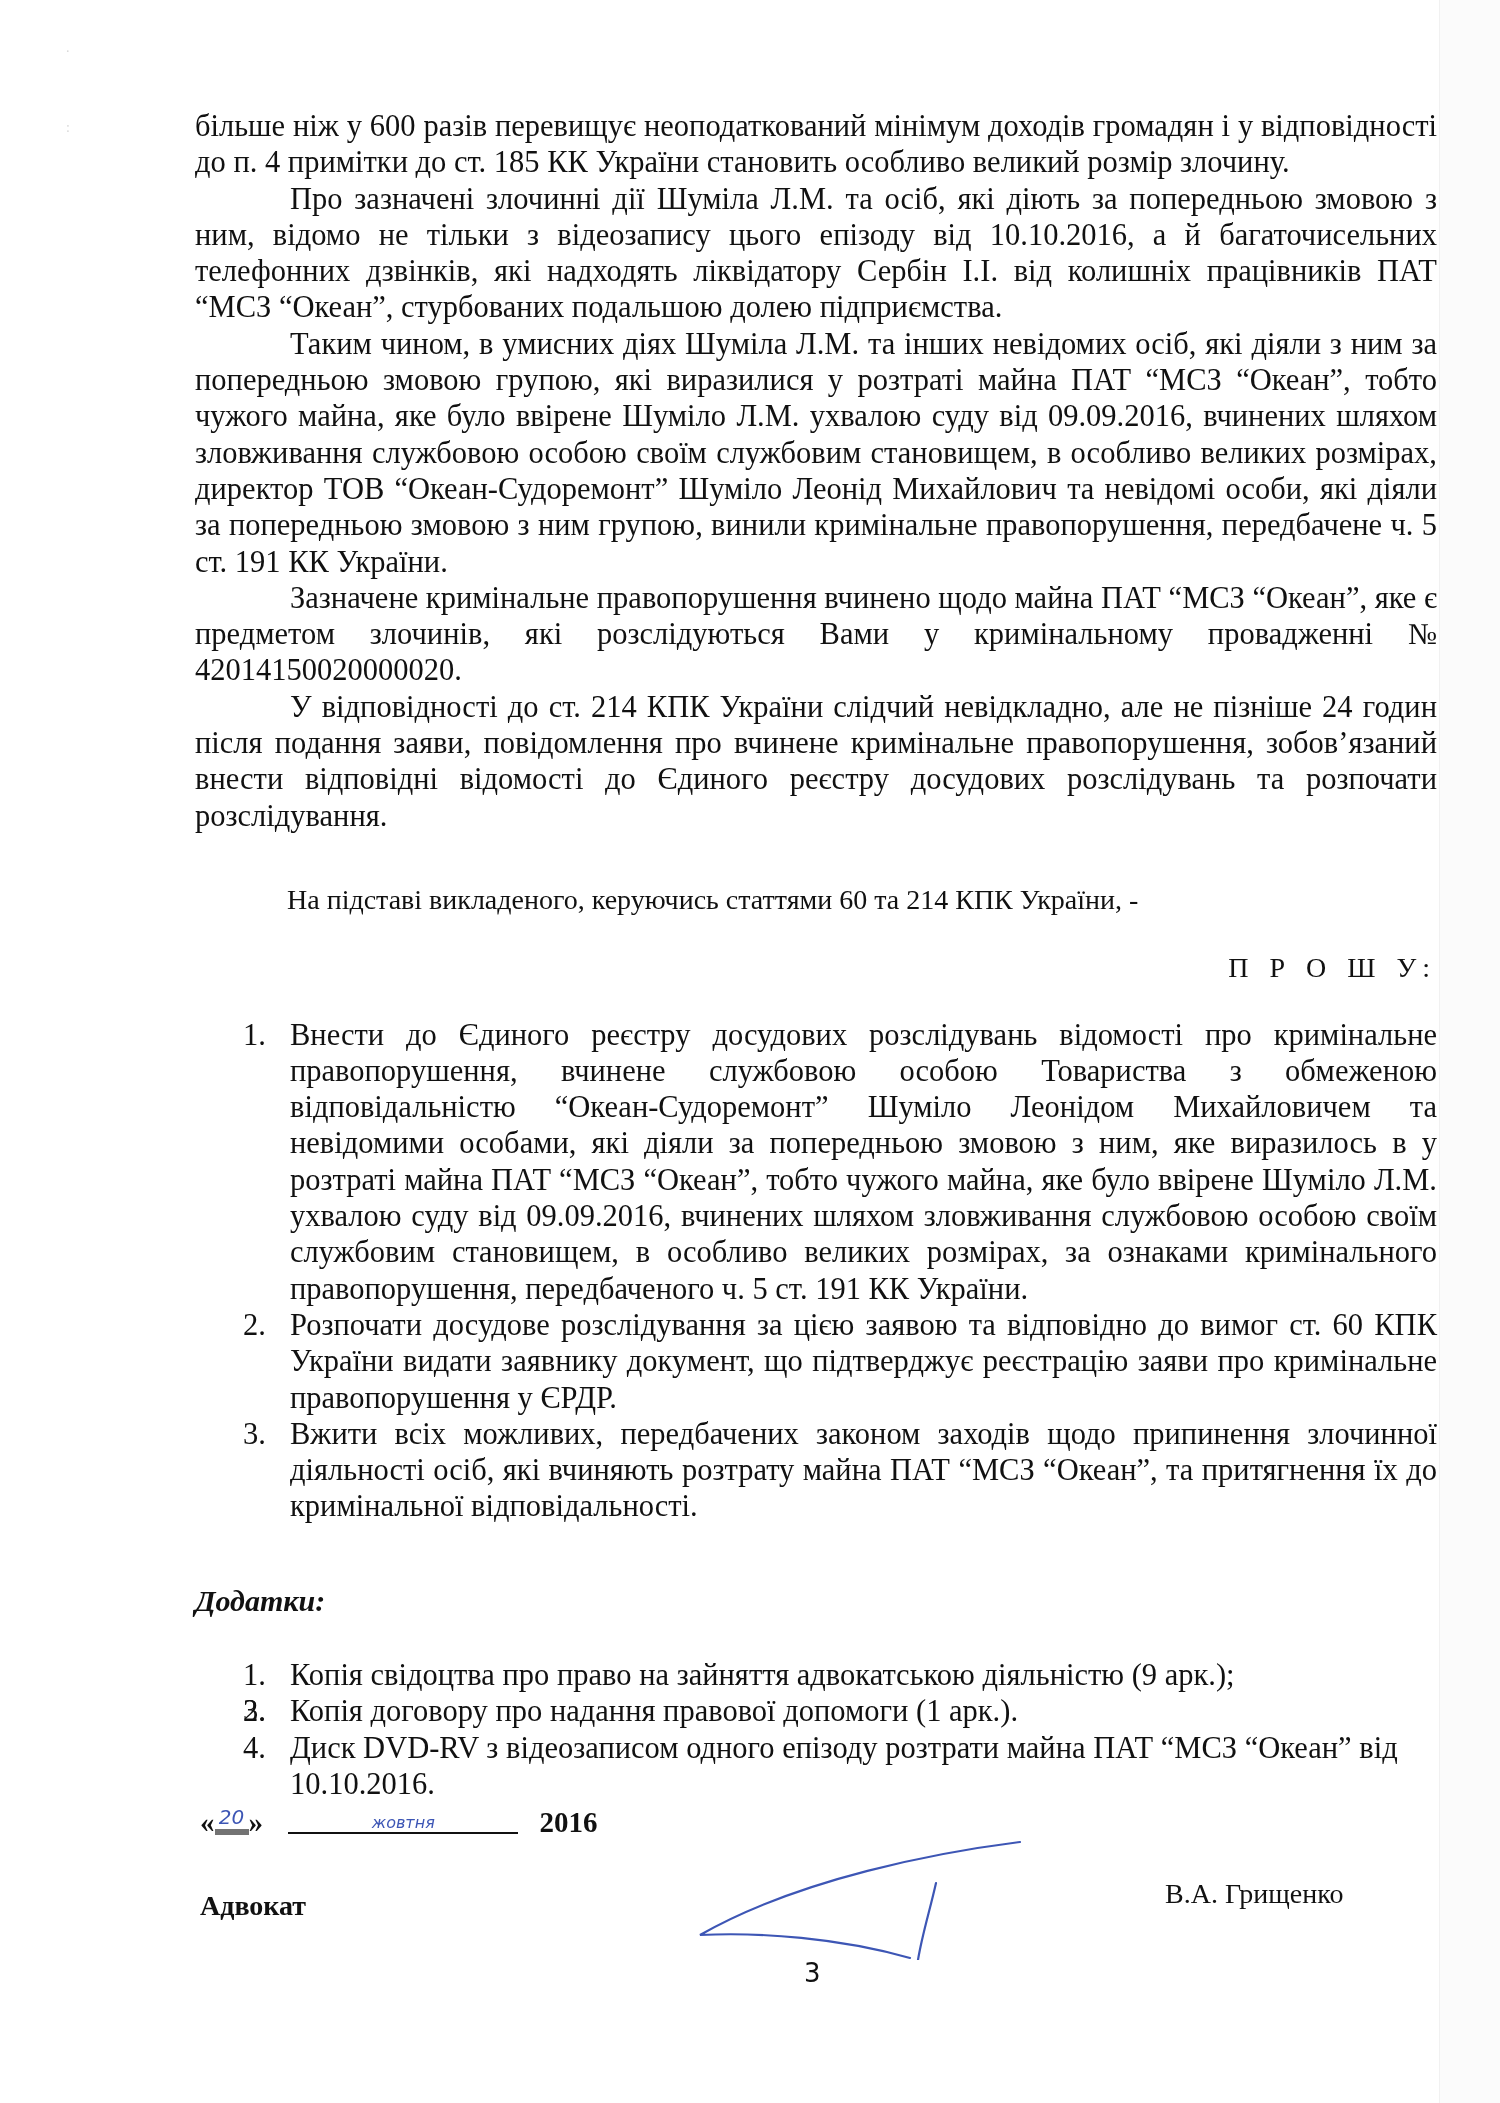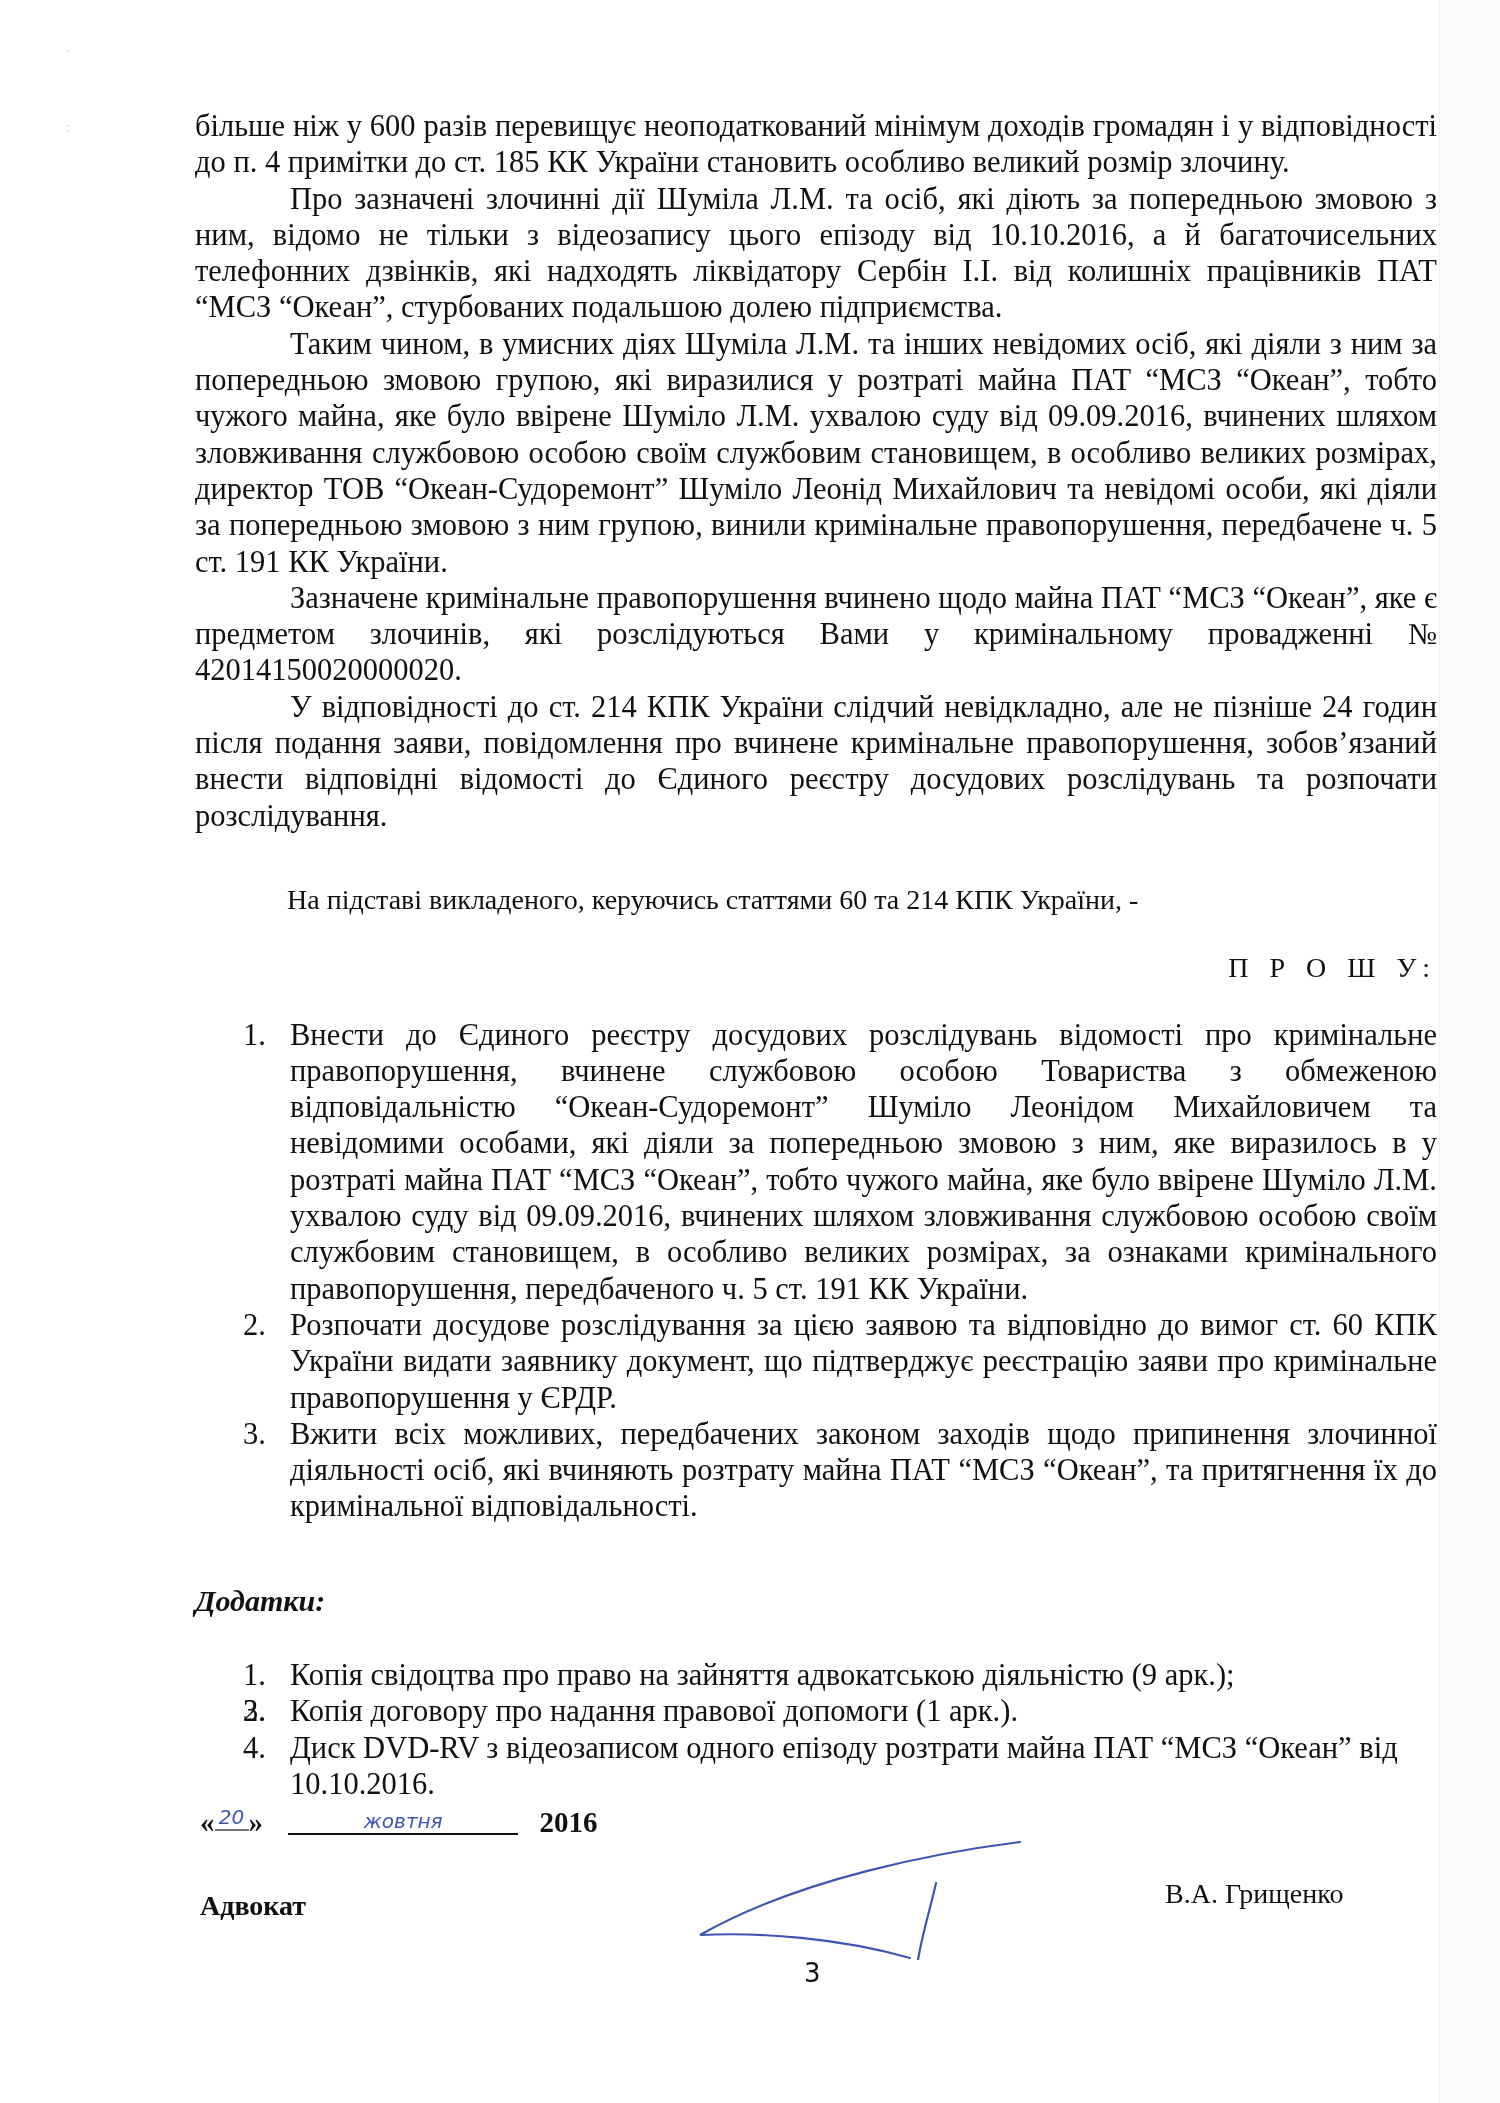--- a/index.html
+++ b/index.html
@@ -23,22 +23,22 @@
   .prosh { text-align: right; margin: 32px 0 30px 0; font-size: 28px; letter-spacing: 7px; }
   ol.reqs { margin: 0; padding: 0 0 0 95px; list-style: none; }
   ol.reqs li { position: relative; text-align: justify; }
   ol.reqs li .num { position: absolute; left: -47px; }
   .att-title { margin-top: 58px; font-weight: bold; font-style: italic; font-size: 30px; }
   ol.atts { margin: 38px 0 0 0; padding: 0 0 0 95px; list-style: none; }
   ol.atts li { position: relative; }
   ol.atts li .num { position: absolute; left: -47px; }
   .date-line { position: absolute; left: 200px; top: 1805px; font-size: 29px; font-weight: bold; }
   .date-line .hand { font-family: "DejaVu Sans", sans-serif; font-style: italic; color: #3d56b5; font-weight: normal; }
-  .date-line .day { display: inline-block; width: 34px; border-bottom: 2px solid #737373; text-align: center; font-size: 20px; vertical-align: 8px; }
-  .date-line .month { display: inline-block; width: 230px; border-bottom: 2px solid #111; text-align: center; font-size: 20px; margin: 0 14px 0 18px; vertical-align: 4px; }
+  .date-line .day { display: inline-block; width: 34px; border-bottom: 6px solid #737373; text-align: center; font-size: 20px; vertical-align: 8px; }
+  .date-line .month { display: inline-block; width: 230px; border-bottom: 2px solid #111; text-align: center; font-size: 16px; margin: 0 14px 0 18px; vertical-align: 4px; }
   .signer-role { position: absolute; left: 200px; top: 1890px; font-weight: bold; font-size: 28px; }
   .signer-name { position: absolute; left: 1165px; top: 1878px; font-weight: normal; font-size: 28px; }
   .signature { position: absolute; left: 640px; top: 1820px; width: 400px; height: 140px; }
   .page-num { position: absolute; left: 804px; top: 1958px; font-family: "DejaVu Sans", sans-serif; font-size: 26px; }
 </style>
 </head>
 <body>
 
 <div class="right-shade"></div>
 <div class="margin-mark" style="top:40px">.</div>

